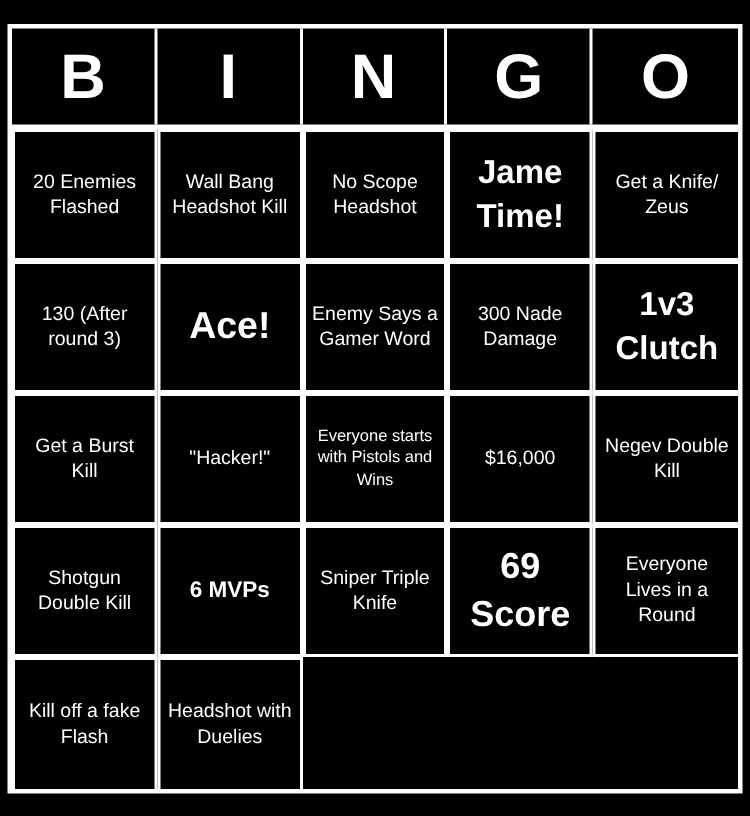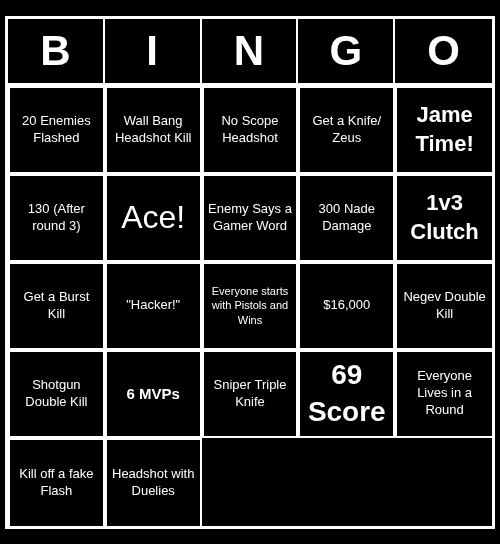--- a/index.html
+++ b/index.html
@@ -75,30 +75,30 @@
   <div class="bingo-cell">
         <span class="cell-text">20 Enemies Flashed</span>
       </div>
       <div class="bingo-cell">
         <span class="cell-text">Wall Bang Headshot Kill</span>
       </div>
       <div class="bingo-cell">
         <span class="cell-text">No Scope Headshot</span>
       </div>
       <div class="bingo-cell">
-        <span class="cell-text">Get a Knife/ Zeus</span>
+        <span class="cell-text" style="font-size: 22px; font-weight: bold;">Jame Time!</span>
       </div>
       <div class="bingo-cell">
-        <span class="cell-text" style="font-size: 22px; font-weight: bold;">Jame Time!</span>
+        <span class="cell-text">Get a Knife/ Zeus</span>
       </div>
       <div class="bingo-cell">
         <span class="cell-text">130 (After round 3)</span>
       </div>
       <div class="bingo-cell">
-        <span class="cell-text" style="font-size: 32px; font-weight: normal;">Ace!</span>
+        <span class="cell-text" style="font-size: 25px; font-weight: bold;">Ace!</span>
       </div>
       <div class="bingo-cell">
         <span class="cell-text">Enemy Says a Gamer Word</span>
       </div>
       <div class="bingo-cell">
         <span class="cell-text">300 Nade Damage</span>
       </div>
       <div class="bingo-cell">
         <span class="cell-text" style="font-size: 22px; font-weight: bold;">1v3 Clutch</span>
       </div>
@@ -120,21 +120,21 @@
       <div class="bingo-cell">
         <span class="cell-text">Shotgun Double Kill</span>
       </div>
       <div class="bingo-cell">
         <span class="cell-text" style="font-size: 15px; font-weight: bold;">6 MVPs</span>
       </div>
       <div class="bingo-cell">
         <span class="cell-text">Sniper Triple Knife</span>
       </div>
       <div class="bingo-cell">
-        <span class="cell-text" style="font-size: 28px; font-weight: bold;">69 Score</span>
+        <span class="cell-text" style="font-size: 24px; font-weight: bold;">69 Score</span>
       </div>
       <div class="bingo-cell">
         <span class="cell-text">Everyone Lives in a Round</span>
       </div>
       <div class="bingo-cell">
         <span class="cell-text">Kill off a fake Flash</span>
       </div>
       <div class="bingo-cell">
         <span class="cell-text">Headshot with Duelies</span>
       </div>

